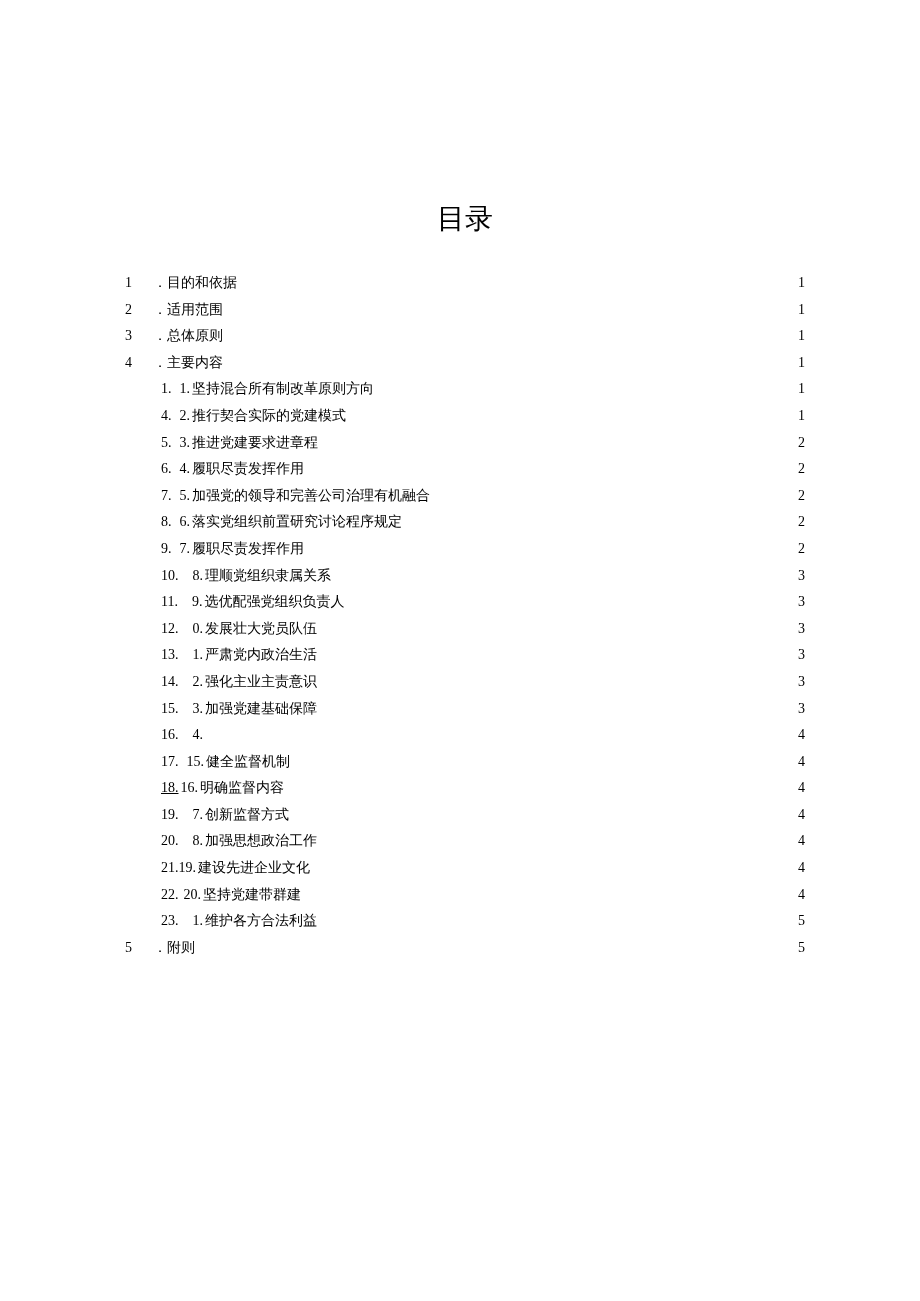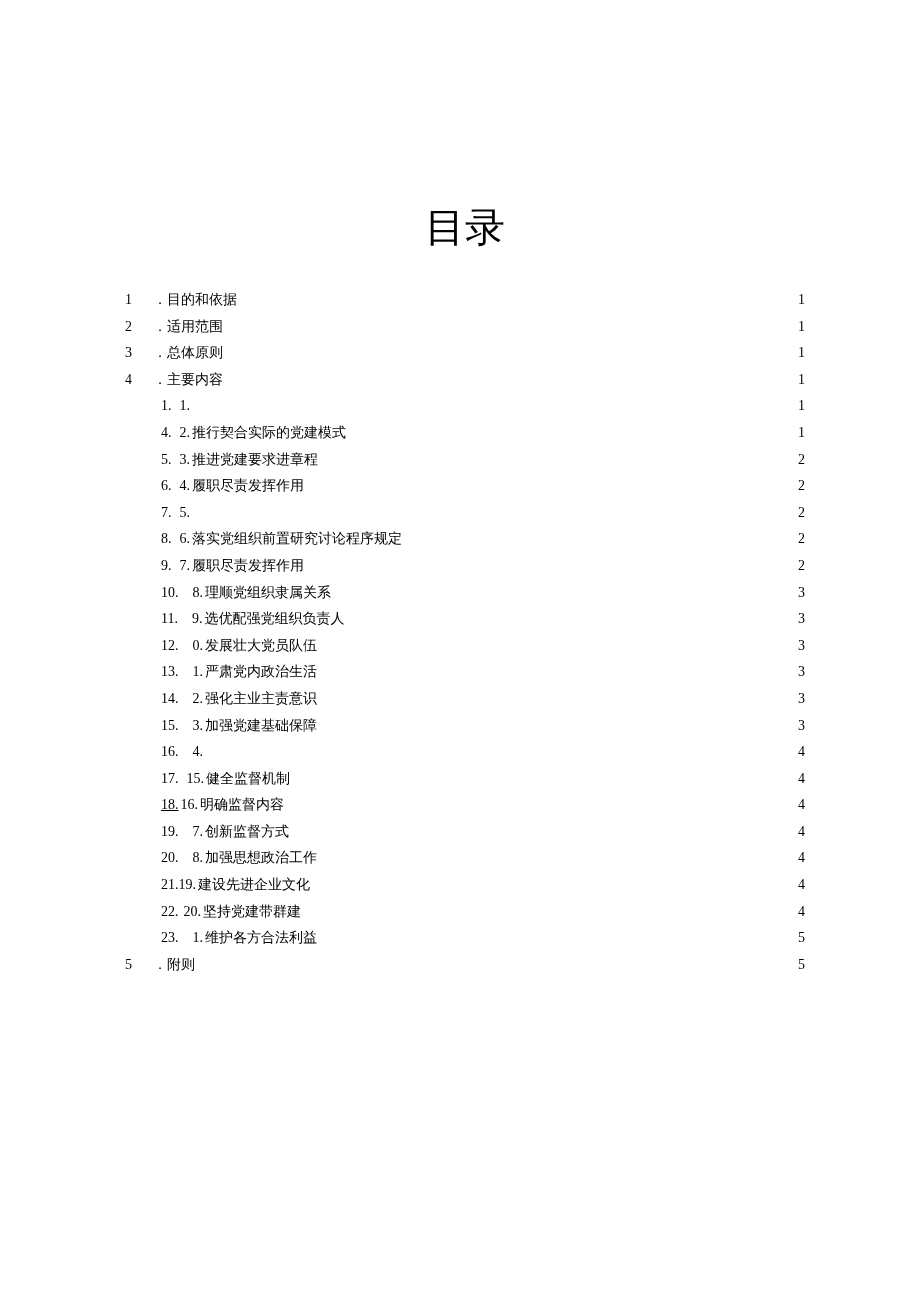--- a/index.html
+++ b/index.html
@@ -6,21 +6,21 @@
     body {
       background: #fff;
       font-family: "SimSun", "宋体", serif;
       width: 920px;
       height: 1301px;
       padding: 200px 115px 0 125px;
       color: #000;
     }
     .title {
       text-align: center;
-      font-size: 40px;
+      font-size: 28px;
       font-weight: normal;
       margin-bottom: 32px;
       font-family: "SimSun", "宋体", serif;
     }
     .toc {
       font-size: 14px;
       line-height: 1.9;
     }
     .row {
       display: flex;
@@ -101,20 +101,21 @@
     <span class="prefix">．</span>
     <span class="label">主要内容 </span>
     <span class="dots"></span>
     <span class="page">1</span>
   </div>
 </div>
   <div id="sub-rows">
   <div class="row indent-1">
     <span class="subnum">1.</span>
     <span class="subprefix">1.</span>
+    <span class="label">坚持混合所有制改革原则方向</span>
     <span class="dots"></span>
     <span class="page">1</span>
   </div>
 
   <div class="row indent-1">
     <span class="subnum">4.</span>
     <span class="subprefix">2.</span>
     <span class="label">推行契合实际的党建模式</span>
     <span class="dots"></span>
     <span class="page">1</span>
@@ -132,20 +133,21 @@
     <span class="subnum">6.</span>
     <span class="subprefix">4.</span>
     <span class="label">履职尽责发挥作用</span>
     <span class="dots"></span>
     <span class="page">2</span>
   </div>
 
   <div class="row indent-1">
     <span class="subnum">7.</span>
     <span class="subprefix">5.</span>
+    <span class="label">加强党的领导和完善公司治理有机融合</span>
     <span class="dots"></span>
     <span class="page">2</span>
   </div>
 
   <div class="row indent-1">
     <span class="subnum">8.</span>
     <span class="subprefix">6.</span>
     <span class="label">落实党组织前置研究讨论程序规定</span>
     <span class="dots"></span>
     <span class="page">2</span>

